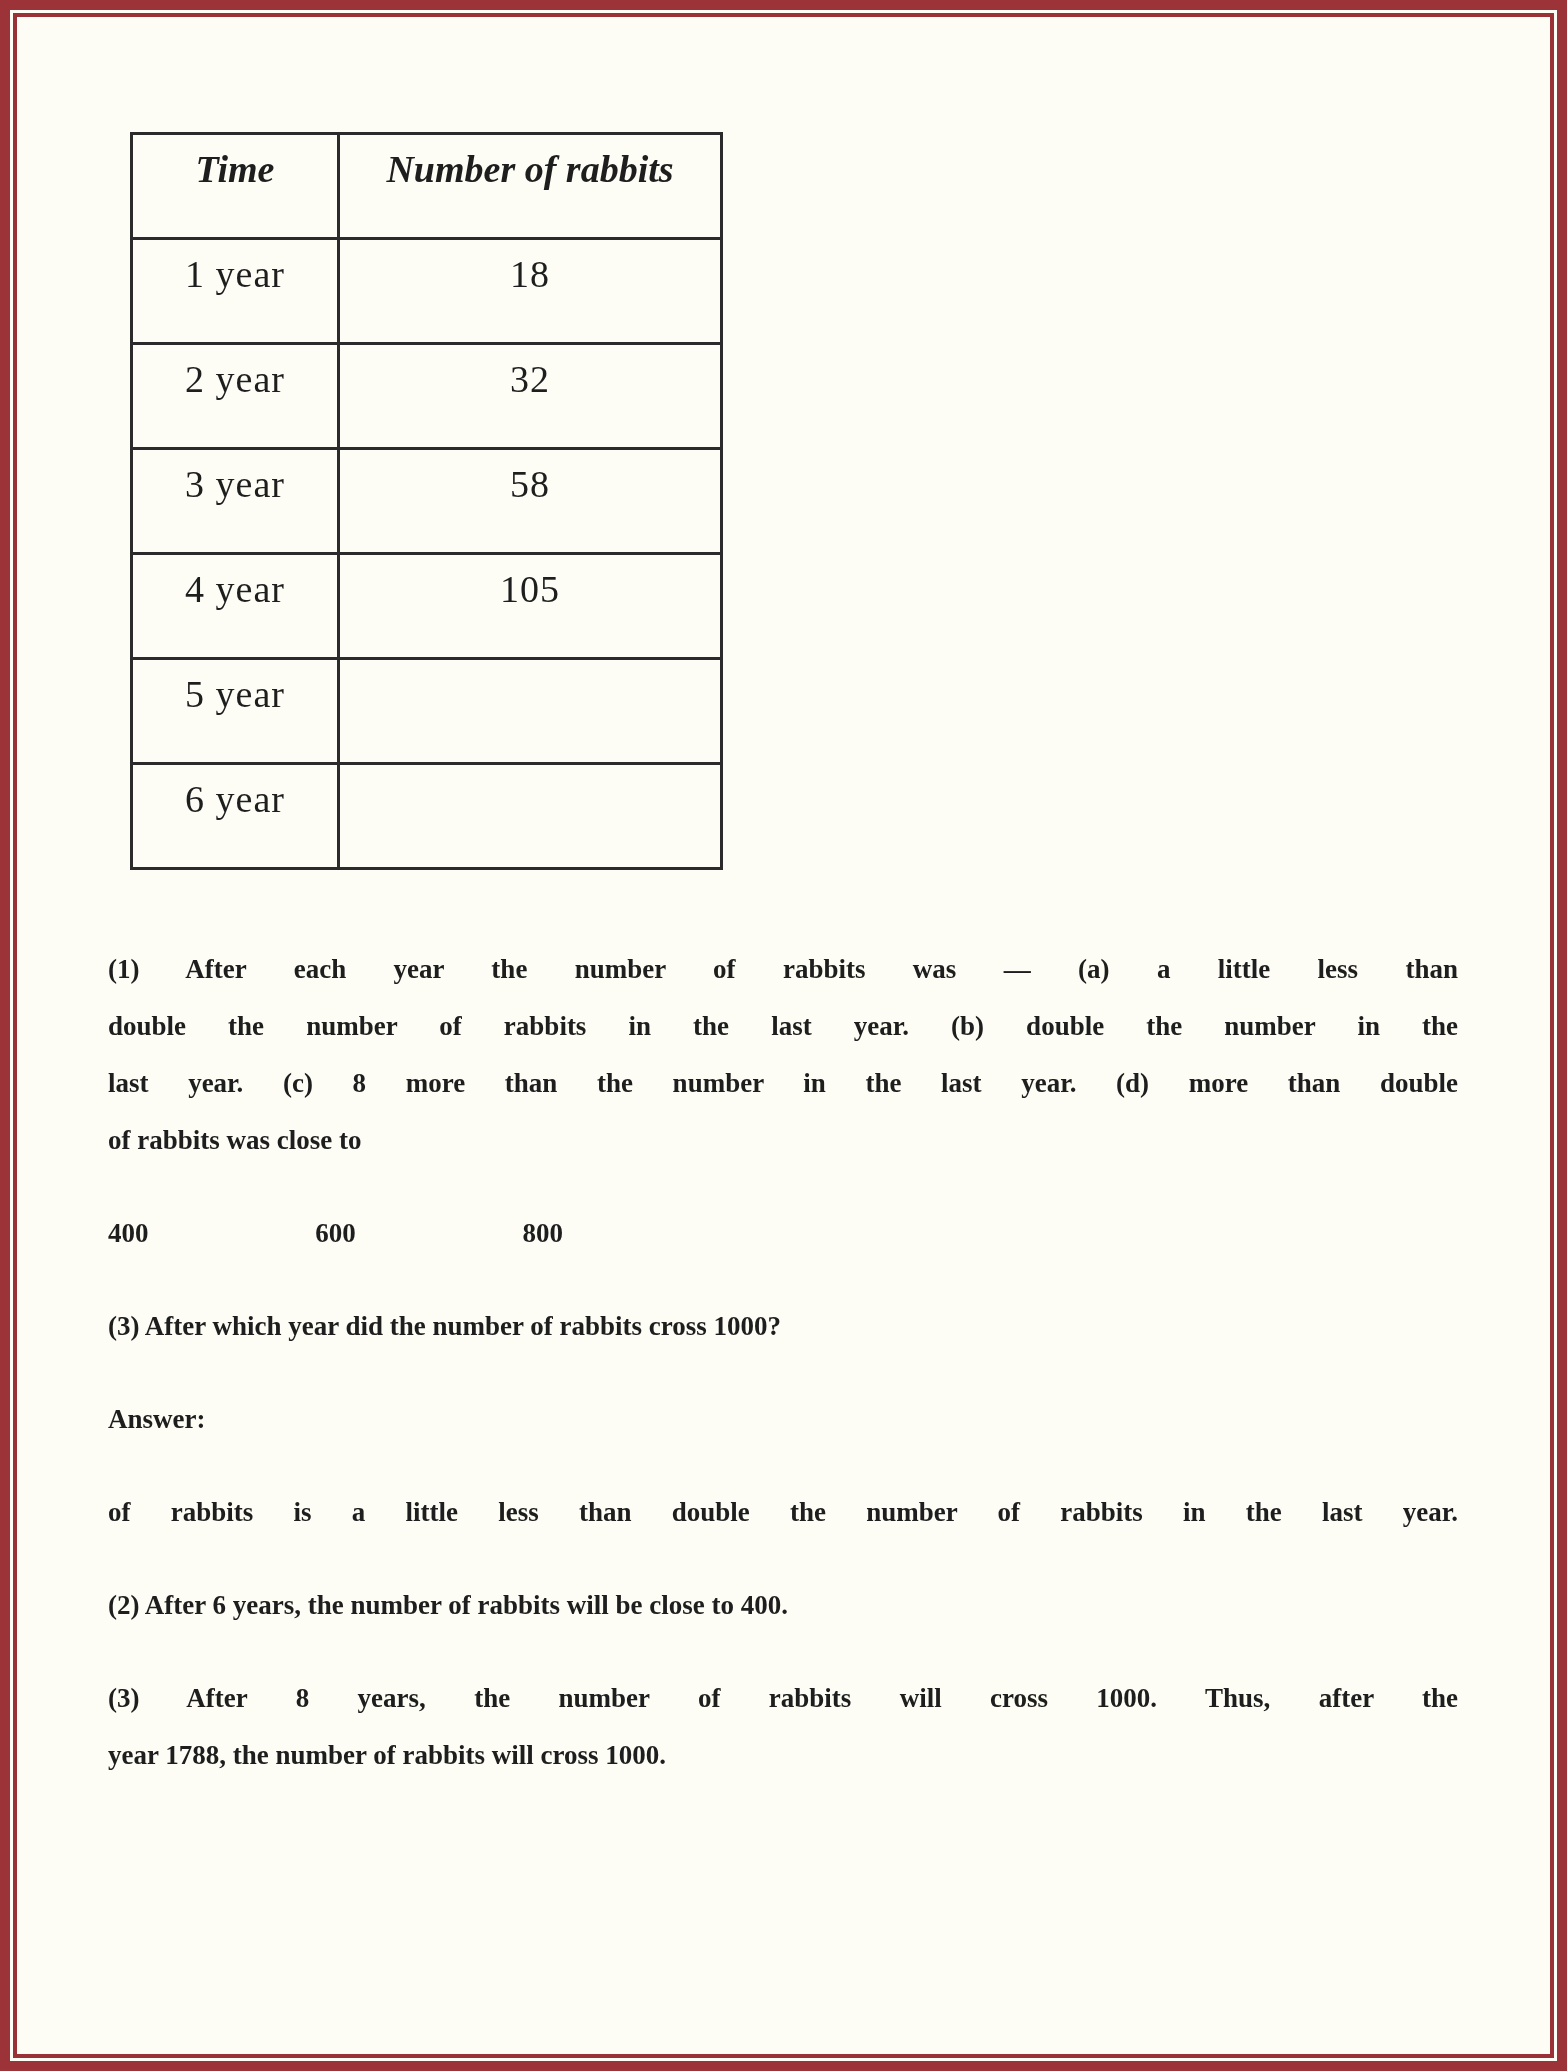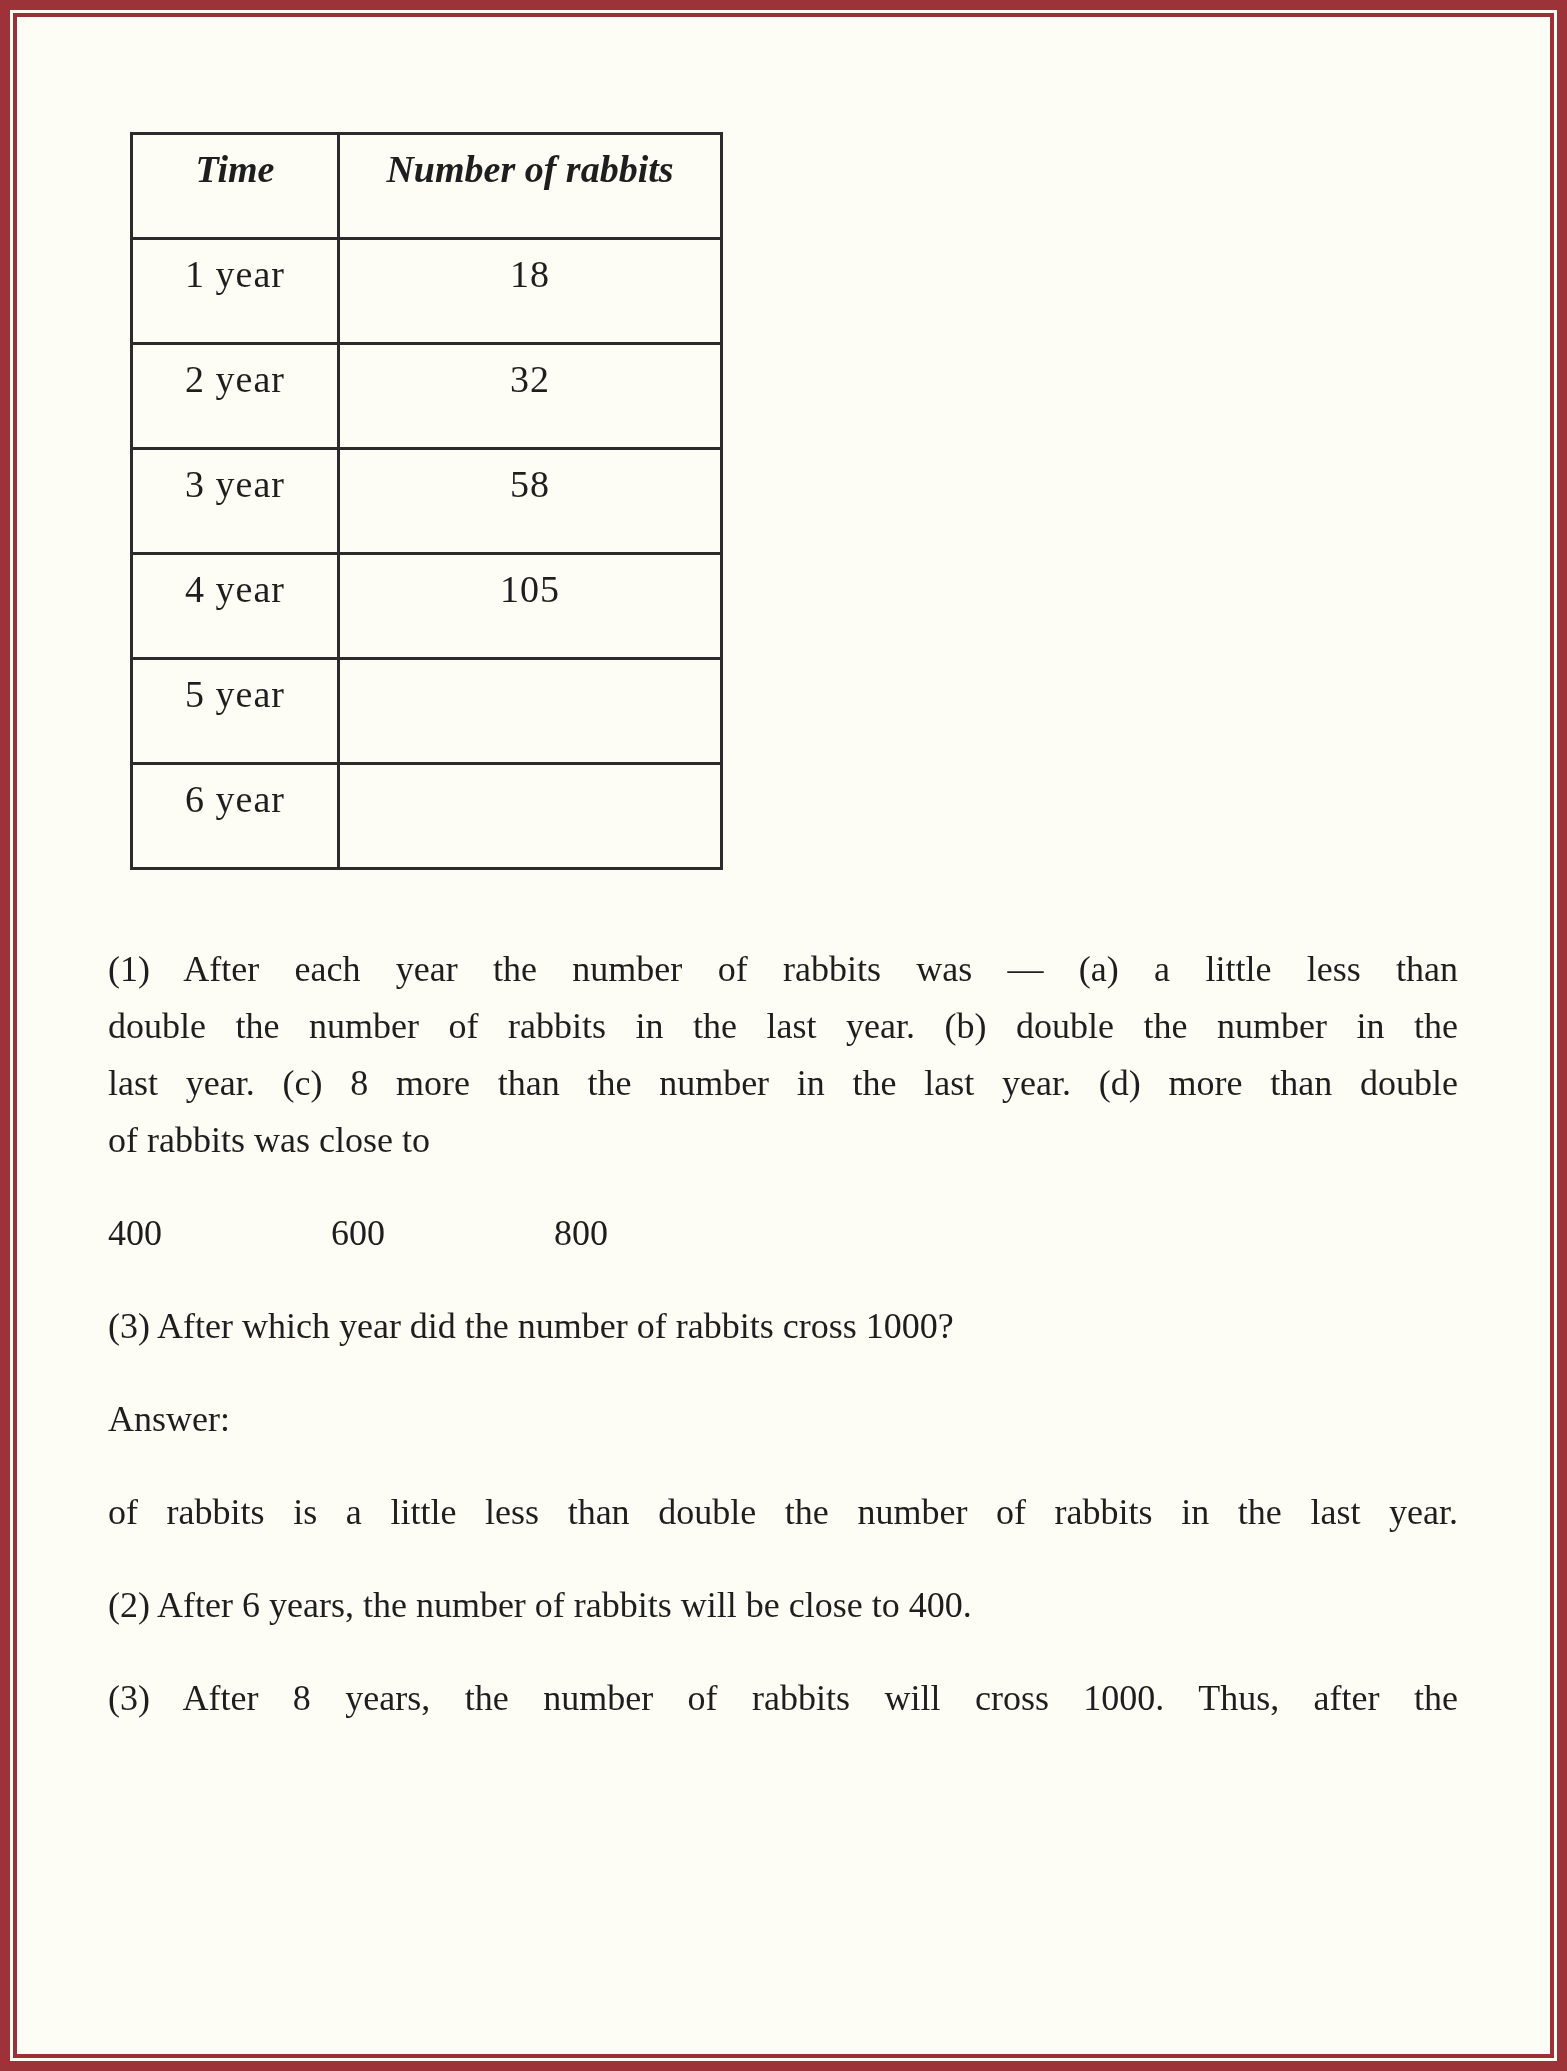--- a/index.html
+++ b/index.html
@@ -41,22 +41,23 @@
     text-align: center;
     padding-top: 12px;
     letter-spacing: 1px;
   }
   table.rabbits th {
     font-style: italic;
     font-weight: bold;
     letter-spacing: 0;
   }
   .textblock {
-    font-size: 36px;
+    font-size: 27px;
     line-height: 57px;
+    font-weight: bold;
   }
   .para { margin-bottom: 36px; }
   .para:first-of-type { margin-top: 71px; }
   .jl {           
     text-align: justify;
     text-align-last: justify;
   }
   .plain { text-align: left; }
   .options span {
     display: inline-block;
@@ -130,18 +131,19 @@
         <div class="para plain">Answer:</div>
 
         <div class="para">
           <div class="jl">of rabbits is a little less than double the number of rabbits in the last year.</div>
         </div>
 
         <div class="para plain">(2) After 6 years, the number of rabbits will be close to 400.</div>
 
         <div class="para">
           <div class="jl">(3) After 8 years, the number of rabbits will cross 1000. Thus, after the</div>
+          <div class="plain">year 1788, the number of rabbits will cross 1000.</div>
         </div>
 
       </div>
     </div>
   </div>
 </div>
 
 </body></html>

